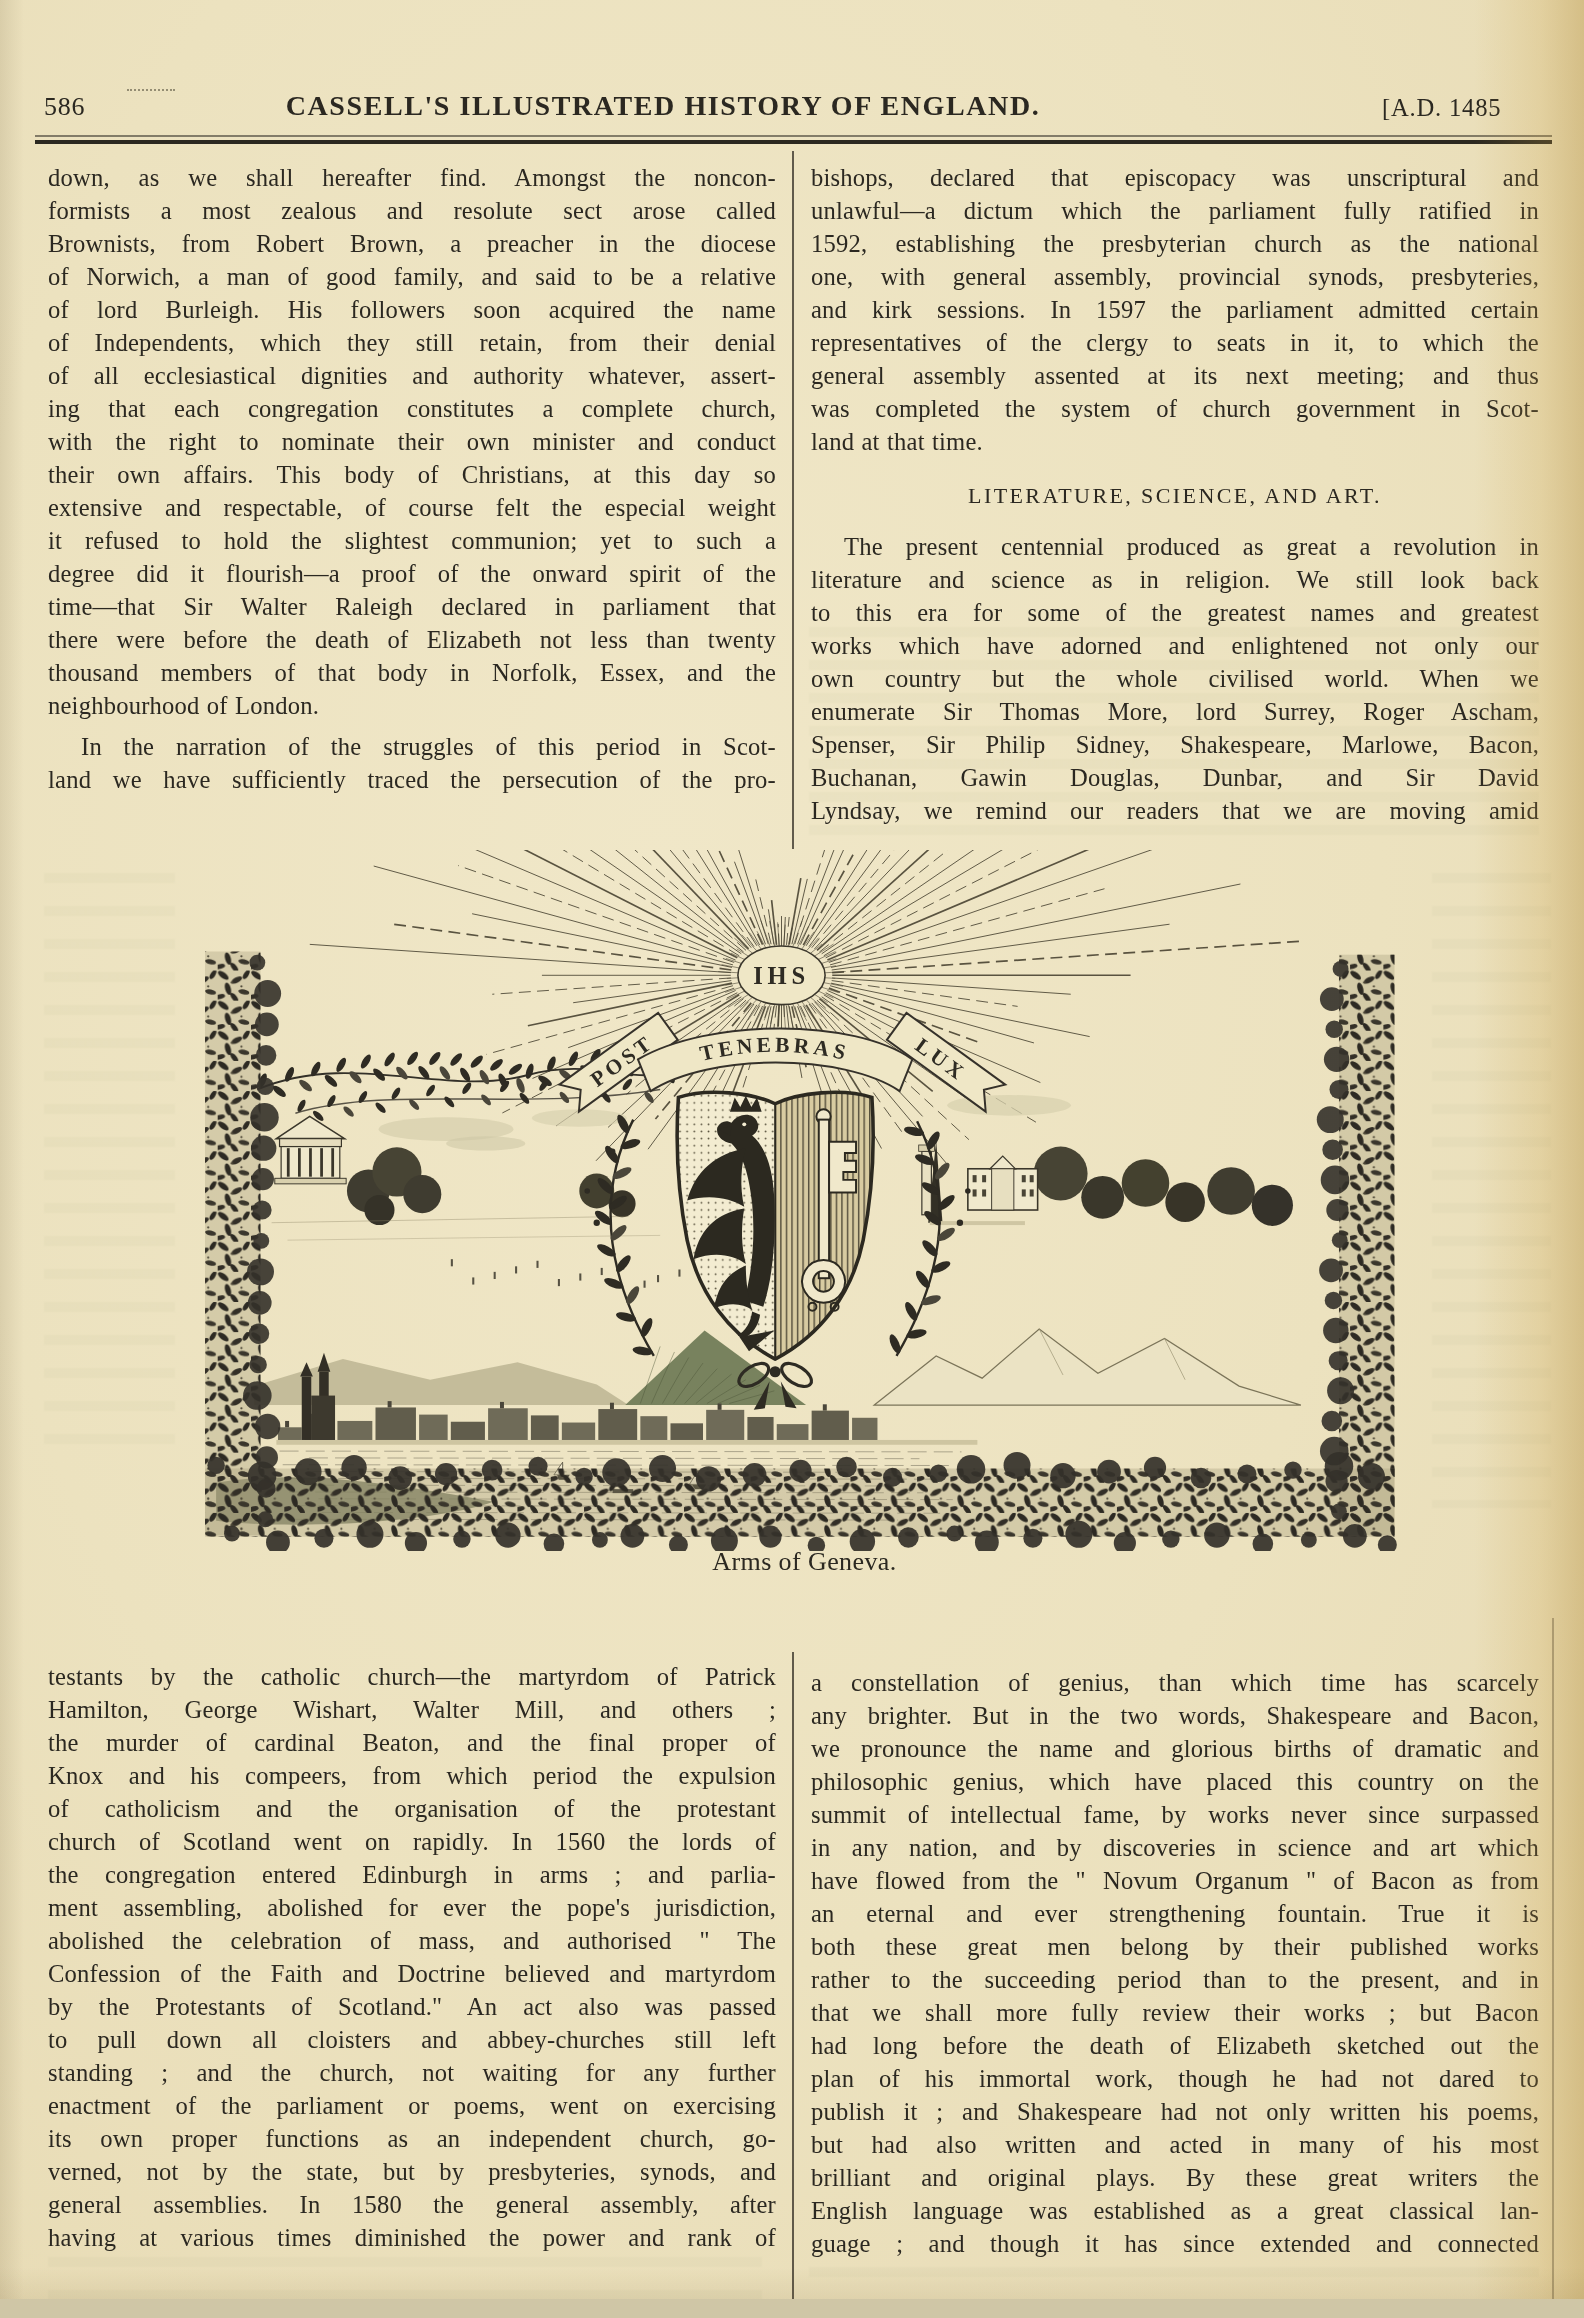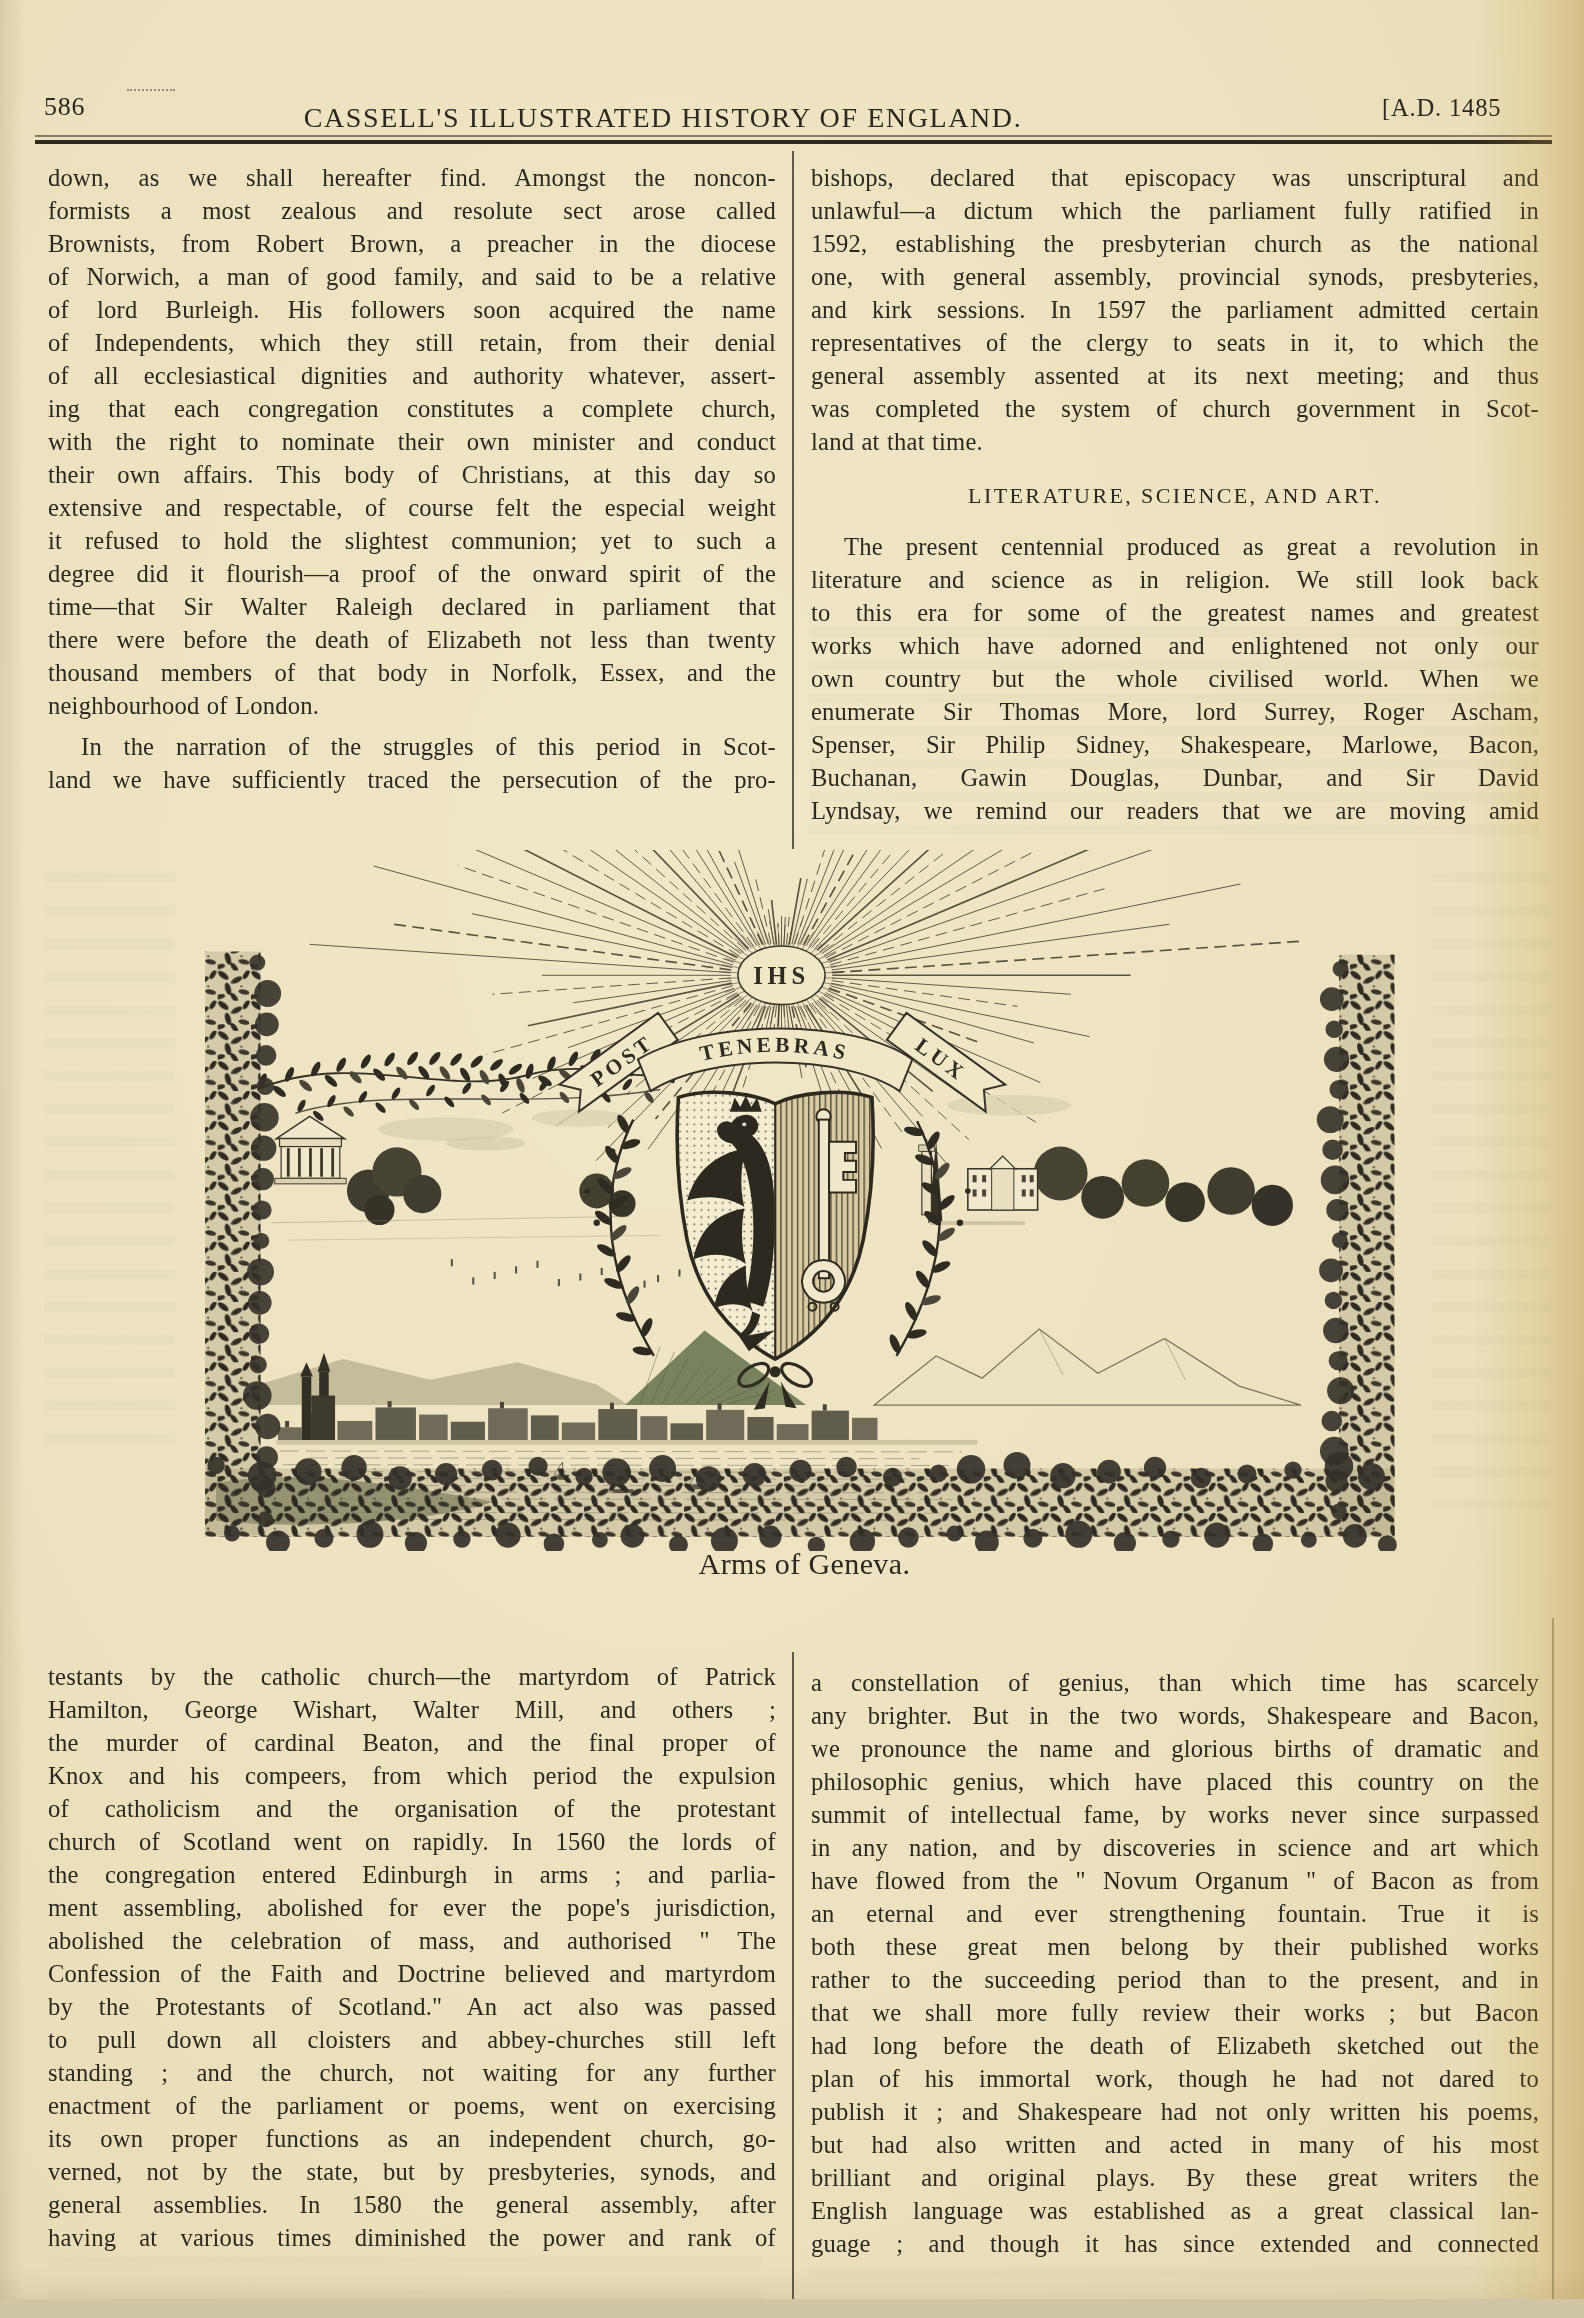--- a/index.html
+++ b/index.html
@@ -9,36 +9,36 @@
   .edge-right{position:absolute;right:0;top:0;width:111px;height:100%;
         background:linear-gradient(90deg, rgba(201,160,70,0) 0%, rgba(201,160,70,.22) 60%, rgba(178,138,52,.38) 100%);}
   .edge-left{position:absolute;left:0;top:0;width:24px;height:100%;
         background:linear-gradient(90deg, rgba(90,70,35,.12), rgba(90,70,35,0));}
   .edge-bottom{position:absolute;left:0;bottom:0;width:100%;height:32px;
         background:linear-gradient(0deg, rgba(120,95,45,.10), rgba(120,95,45,0));}
   .ghost{position:absolute;opacity:.42;filter:blur(1.3px);pointer-events:none;
         background:repeating-linear-gradient(180deg, rgba(128,138,98,.11) 0 10.3px, rgba(0,0,0,0) 10.3px 33px);}
   .header-num{position:absolute;left:44px;top:92px;font-size:26px;letter-spacing:0.8px;}
   .header-title{position:absolute;left:0;top:90px;width:1326px;text-align:center;
-        font-size:28px;font-weight:normal;letter-spacing:1.6px;margin-top:12px;}
+        font-size:28px;font-weight:bold;letter-spacing:1.6px;}
   .header-date{position:absolute;left:1382px;top:94px;font-size:24.6px;letter-spacing:0.8px;}
   .premark{position:absolute;left:127px;top:89px;width:48px;height:0;border-top:2.4px dotted rgba(60,55,40,.5);}
   .rule-thin{position:absolute;left:35px;top:135px;width:1517px;height:1.6px;background:rgba(43,40,32,.55);}
   .rule{position:absolute;left:35px;top:140px;width:1517px;height:4px;background:#2b2820;}
   .col{position:absolute;width:744px;font-size:24.6px;line-height:33px;}
   .para{margin:8px;}
   .para.indent .line:first-child{text-indent:33px;}
   .line{text-align:justify;text-align-last:justify;letter-spacing:0.2px;word-spacing:1px;font-kerning:normal;}
   .line.last{text-align-last:left;}
   .sect-head{text-align:center;font-size:22px;letter-spacing:2.4px;margin:21.4px 0 18px 0;}
   .divider{position:absolute;width:1.6px;background:rgba(56,51,41,.78);}
   .margin-line{position:absolute;width:1.6px;background:rgba(56,51,41,.38);}
   .fig{position:absolute;left:184px;top:850px;}
   .caption{position:absolute;left:184px;top:1547px;width:1241px;text-align:center;
-        font-size:30px;letter-spacing:0.4px;}
+        font-size:26px;letter-spacing:0.4px;}
   .motto{font-family:"Liberation Serif",serif;font-size:27px;font-weight:bold;letter-spacing:5px;fill:#2e2b23;}
   .ihs{font-family:"Liberation Serif",serif;font-size:31px;font-weight:bold;letter-spacing:6px;fill:#2e2b23;}
 </style>
 </head>
 <body>
 
 <div class="page">
 
   <div class="ghost" style="left:809px;top:627px;width:730px;height:222px;"></div>
   <div class="ghost" style="left:44px;top:873px;width:131px;height:587px;"></div>

